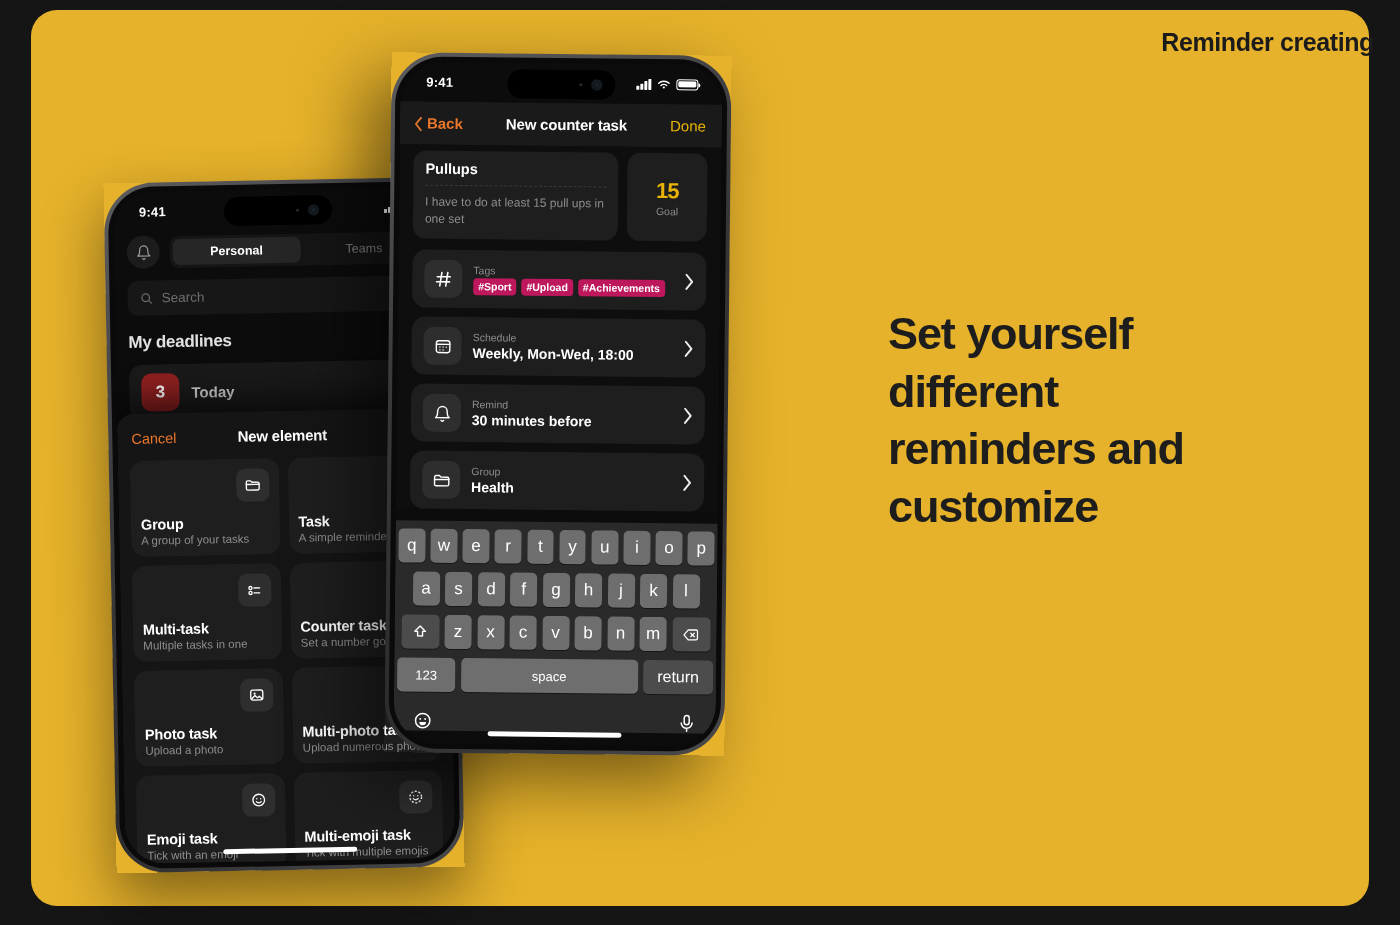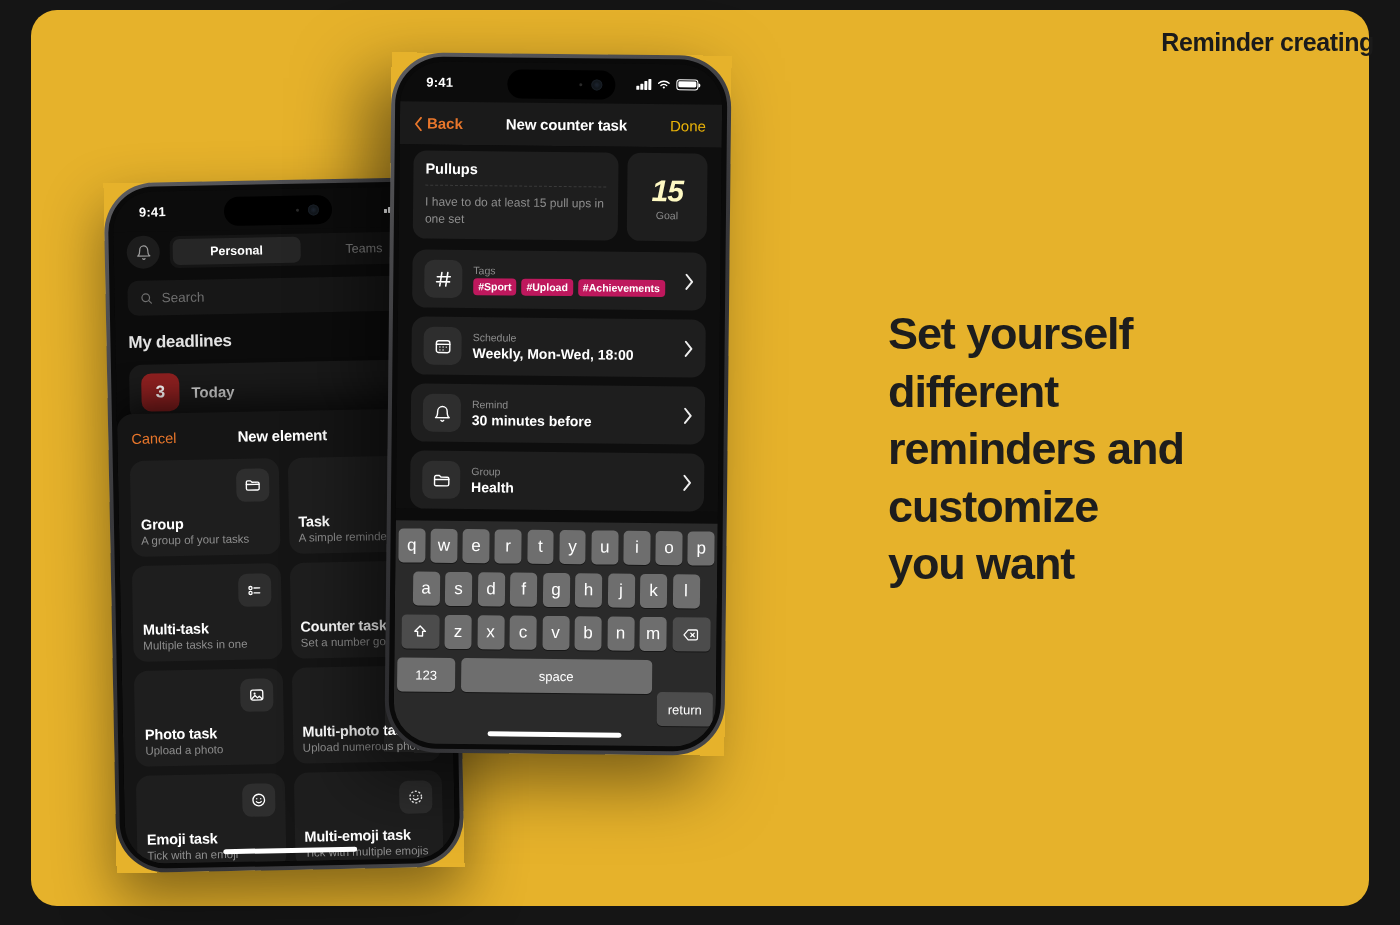--- a/index.html
+++ b/index.html
@@ -110,21 +110,21 @@
 
   .fp-body{ background:#0E0E0E; padding:0 14px; }
 
   .title-row{ display:flex; gap:9px; padding-top:6px; }
   .title-card{ flex:1; background:#1E1E1E; border-radius:13px; padding:10px 12px 12px; }
   .task-title{ color:#fff; font-size:14.5px; font-weight:bold; padding-bottom:8px;
     border-bottom:1px dashed #3a3a3a; }
   .task-desc{ color:#8D8D8D; font-size:12px; line-height:1.38; padding-top:8px; }
   .goal-card{ width:80px; background:#1E1E1E; border-radius:13px;
     display:flex; flex-direction:column; align-items:center; justify-content:center; gap:1px; }
-  .goal-num{ color:#fef9c3; font-size:30px; font-weight:bold; letter-spacing:-1px;font-style:italic; }
+  .goal-num{ color:#eab308; font-size:22px; font-weight:bold; letter-spacing:-1px; }
   .goal-lbl{ color:#8D8D8D; font-size:10.5px; }
 
   .rows{ margin-top:11px; display:flex; flex-direction:column; gap:9px; }
   .row{
     display:flex; align-items:center; gap:11px;
     background:#1E1E1E; border-radius:14px; padding:10px 12px;
   }
   .row-ico{
     width:38px; height:38px; flex:none; border-radius:10px; background:#2E2E2E;
     display:flex; align-items:center; justify-content:center; color:#fff;
@@ -146,21 +146,21 @@
     background:#6E6E6E; color:#fff; border-radius:5px;
     width:27px; height:34px; display:flex; align-items:center; justify-content:center;
     font-size:17px; box-shadow:0 1px 0 rgba(0,0,0,.45);
   }
   .krow.mid{ padding:0 14px; }
   .key.wide{ width:38px; background:#4C4C4C; }
   .key.wide svg{ width:17px; height:17px; }
   .krow.bot{ gap:5.5px; margin-bottom:0; padding-bottom:9px; }
   .key.num{ width:58px; font-size:13px; background:#6E6E6E; }
   .key.space{ flex:1; font-size:13px; background:#6E6E6E; }
-  .key.ret{ width:56px; font-size:13px; background:#4C4C4C;margin-top:32px; }
+  .key.ret{ width:70px; font-size:16px; background:#4C4C4C; }
   .kbar{ display:flex; align-items:center; justify-content:space-between;
     padding:10px 16px 0; color:#fff; }
   .kbar svg{ width:20px; height:20px; }
 
   
   .bp-top{ background:#0C0C0C; padding:4px 13px 0; }
   .seg-row{ display:flex; align-items:center; gap:10px; }
   .bell{ width:33px; height:33px; flex:none; border-radius:50%; background:#1C1C1C;
     display:flex; align-items:center; justify-content:center; color:#9C9C9C; }
   .bell svg{ width:16px; height:16px; }
@@ -210,21 +210,20 @@
 <div id="stage">
   <div class="yellow-card"></div>
 
   <div class="slide-title">Reminder creating</div>
 
   <div class="headline">
     <span>Set yourself</span>
     <span>different</span>
     <span>reminders and</span>
     <span>customize</span>
-    <span>you want</span>
   </div>
 
   <div class="phone" id="phone-back">
     <div class="frame"></div>
     <div class="bezel"></div>
     <div class="screen">
 
       <div class="statusbar">
         <div class="sb-time">9:41</div>
         <div class="island">

